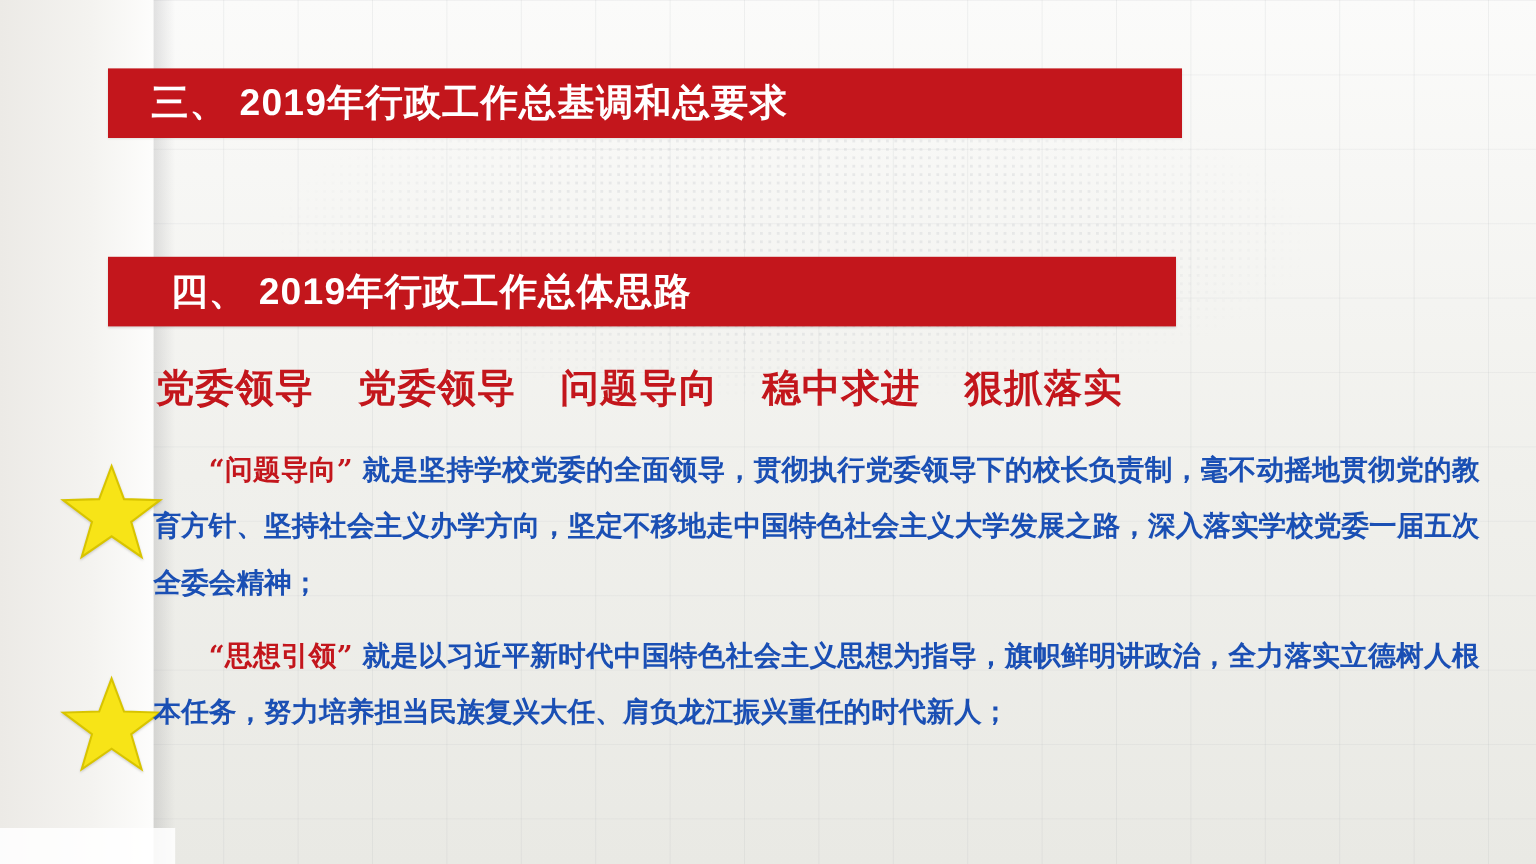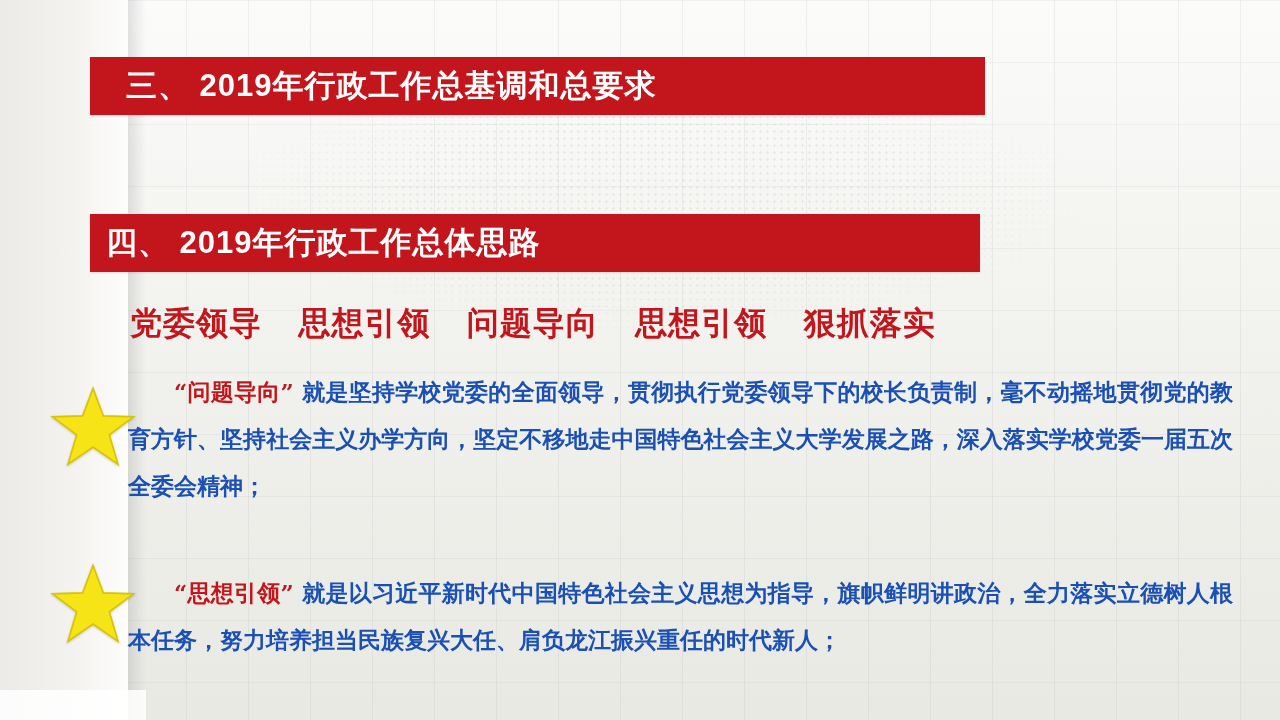--- a/index.html
+++ b/index.html
@@ -89,21 +89,21 @@
     font-size: 31px;
     padding-left: 36px;
     box-sizing: border-box;
   }
   #bar-four {
     left: 90px;
     top: 214px;
     width: 890px;
     height: 58px;
     font-size: 31px;
-    padding-left: 16px;
+    padding-left: 52px;
     box-sizing: border-box;
   }
 
   
   #subtitle-three {
     position: absolute;
     left: 150px;
     top: 145px;
     width: 900px;
     font-size: 31px;
@@ -140,21 +140,21 @@
   .para .hl {
     color: #c3161c;
   }
   #para-1 {
     left: 128px;
     top: 368px;
     width: 1105px;
   }
   #para-2 {
     left: 128px;
-    top: 569px;
+    top: 523px;
     width: 1105px;
   }
   .indent { display: inline-block; width: 46px; }
 
   
   .star {
     position: absolute;
     width: 86px;
     height: 86px;
     color: #f7e417;
@@ -187,21 +187,21 @@
 
   <div class="bar" id="bar-three">
     <span>三、 2019年行政工作总基调和总要求</span>
   </div>
 
 
   <div class="bar" id="bar-four">
     <span>四、 2019年行政工作总体思路</span>
   </div>
 
-  <div id="keywords">党委领导   思想引领   问题导向   思想引领   狠抓落实</div>
+  <div id="keywords">党委领导   党委领导   问题导向   稳中求进   狠抓落实</div>
 
   <svg class="star" id="star-1" viewBox="0 0 100 100">
     <polygon points="50,4 62,36 97,37 69,58 79,92 50,72 21,92 31,58 3,37 38,36" fill="#f7e417" stroke="#d8c400" stroke-width="2"></polygon>
   </svg>
 
   <svg class="star" id="star-2" viewBox="0 0 100 100">
     <polygon points="50,4 62,36 97,37 69,58 79,92 50,72 21,92 31,58 3,37 38,36" fill="#f7e417" stroke="#d8c400" stroke-width="2"></polygon>
   </svg>
 
   <div class="para" id="para-1">

